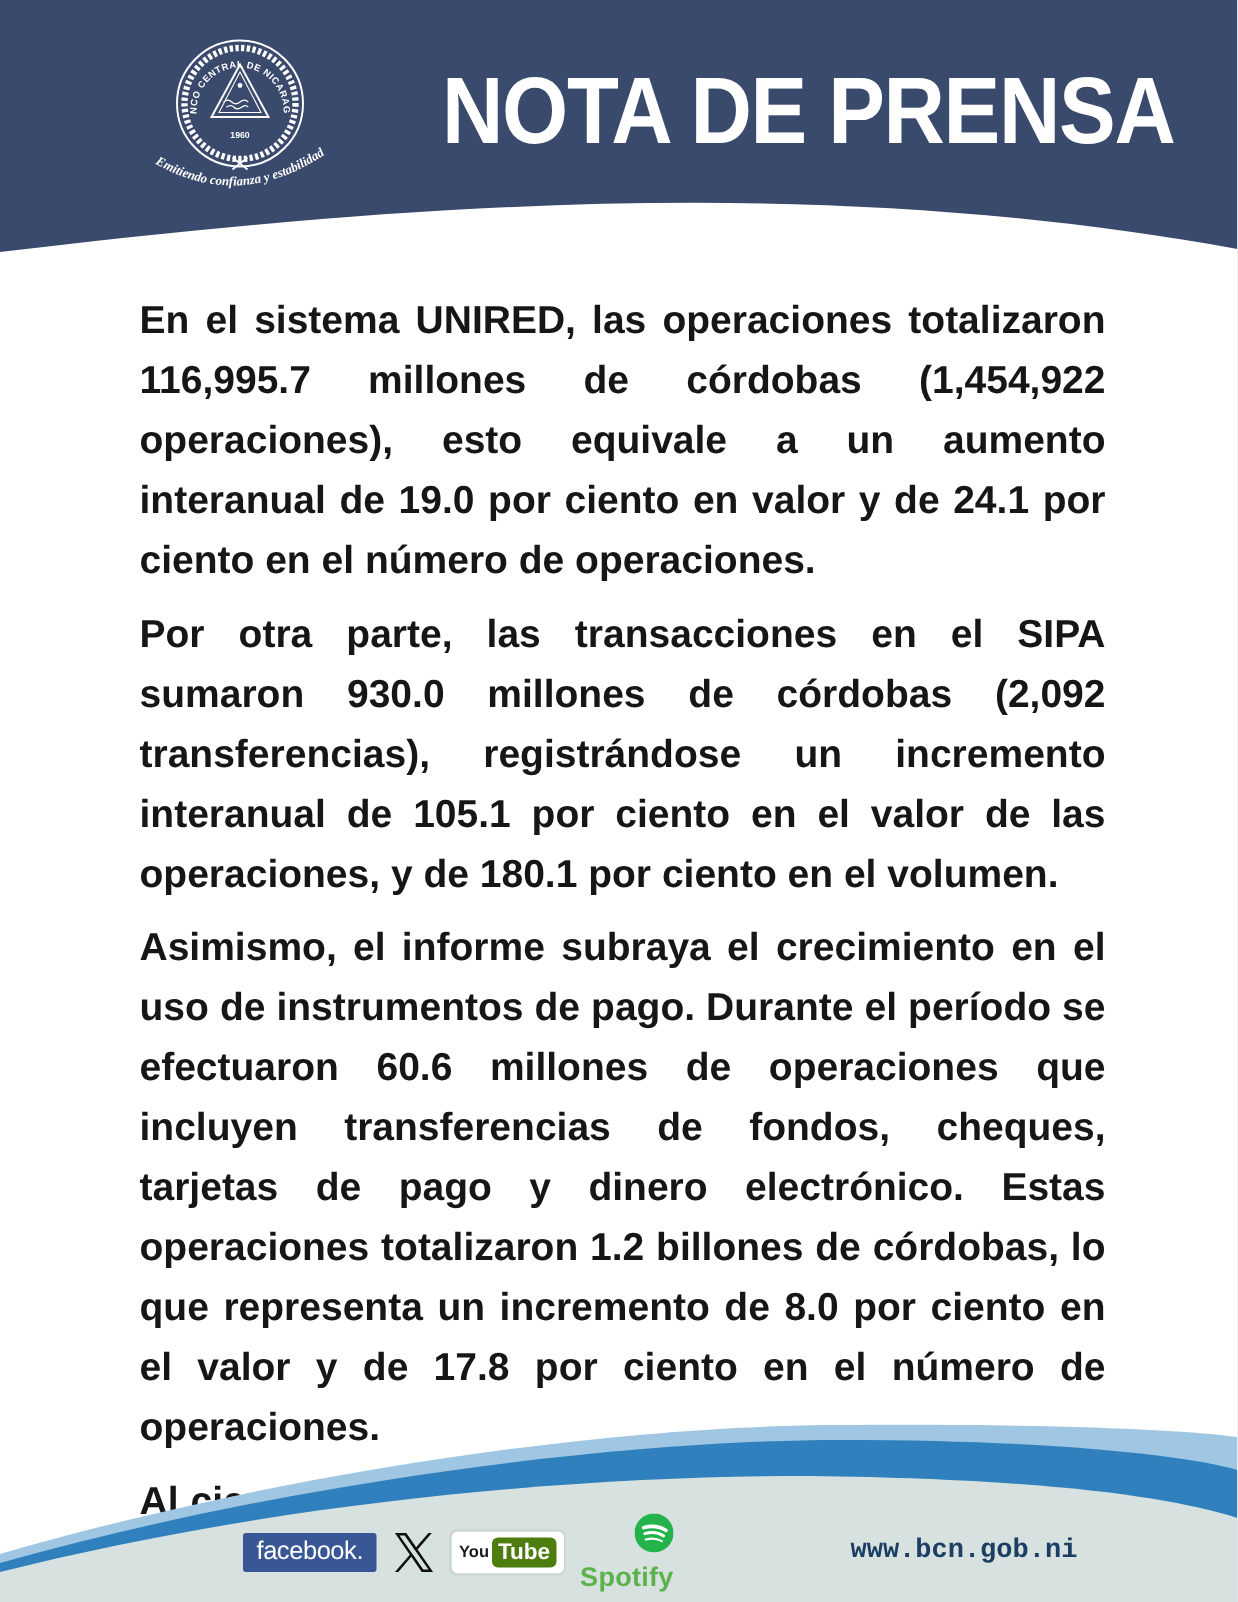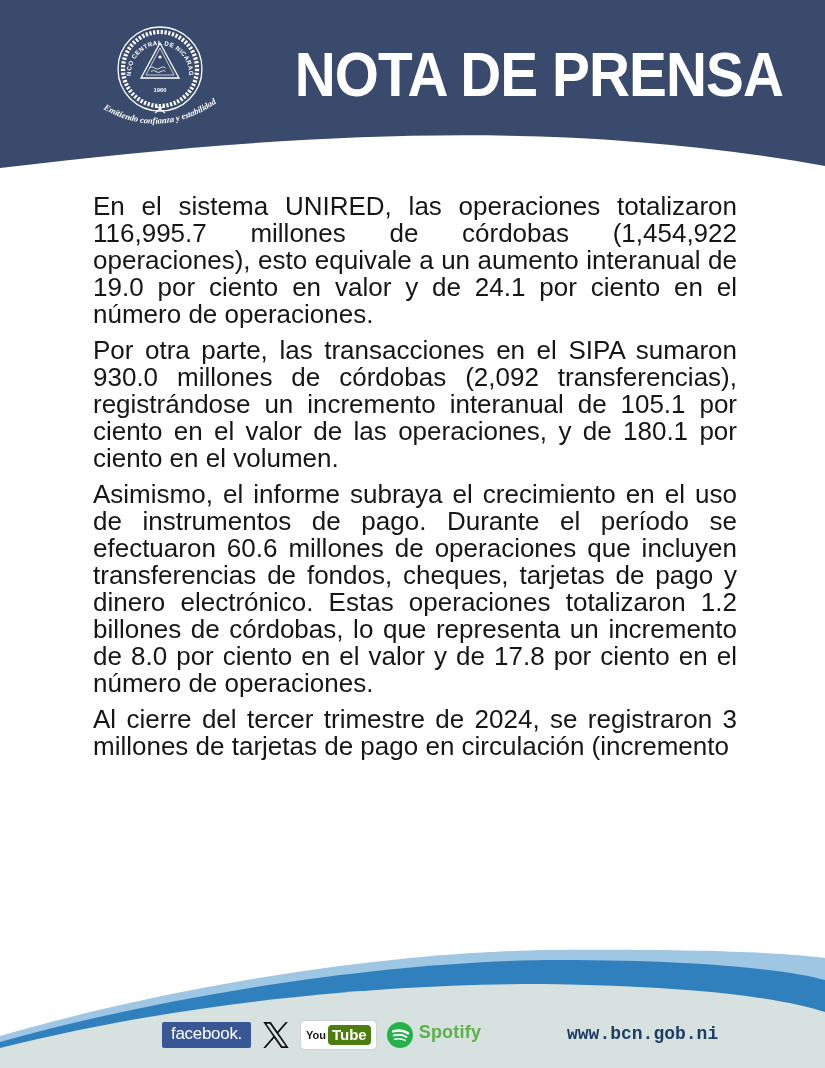--- a/index.html
+++ b/index.html
@@ -19,21 +19,21 @@
     white-space:nowrap;
   }
   .logo-svg { position:absolute; left:95px; top:12px; }
 
   
   .press-body {
     position:absolute; top:180px; left:93px; width:644px; padding-top:13px;
   }
   .press-body p {
     margin:0 0 9px 0;
-    font-size:26px; font-weight:normal; line-height:27px;
+    font-size:26px; font-weight:bold; line-height:40px;
     color:#161616; text-align:justify;
   }
 
   
   .footer-svg { position:absolute; left:0; bottom:0; display:block; }
   .social-row {
     position:absolute; left:162px; top:1019px; height:32px;
     display:flex; align-items:center; gap:11px;
   }
   .fb-logo {
@@ -45,21 +45,21 @@
   .yt-logo {
     background:#ffffff; border-radius:4px; padding:4px 5px;
     display:flex; align-items:center; gap:2px;
     box-shadow:0 0 2px rgba(0,0,0,.18);
   }
   .yt-you { color:#1a1a1a; font-size:11px; font-weight:bold; line-height:1; }
   .yt-tube {
     background:#4d7c0f; color:#ffffff; border-radius:4px;
     font-size:15px; font-weight:bold; line-height:1; padding:2px 4px 3px 4px;
   }
-  .sp-logo { display:flex; align-items:flex-start; gap:6px; }
+  .sp-logo { display:flex; align-items:flex-end; gap:6px;flex-direction:column; }
   .sp-text { color:#5cb24a; font-size:18px; font-weight:bold; letter-spacing:.2px; }
   .website-url {
     position:absolute; left:567px; top:1024px; width:170px;
     color:#1c3e63; font-size:18px; font-weight:bold;font-family:Liberation Mono, monospace;
   }
 </style>
 </head>
 <body>
 
 <div class="page">

